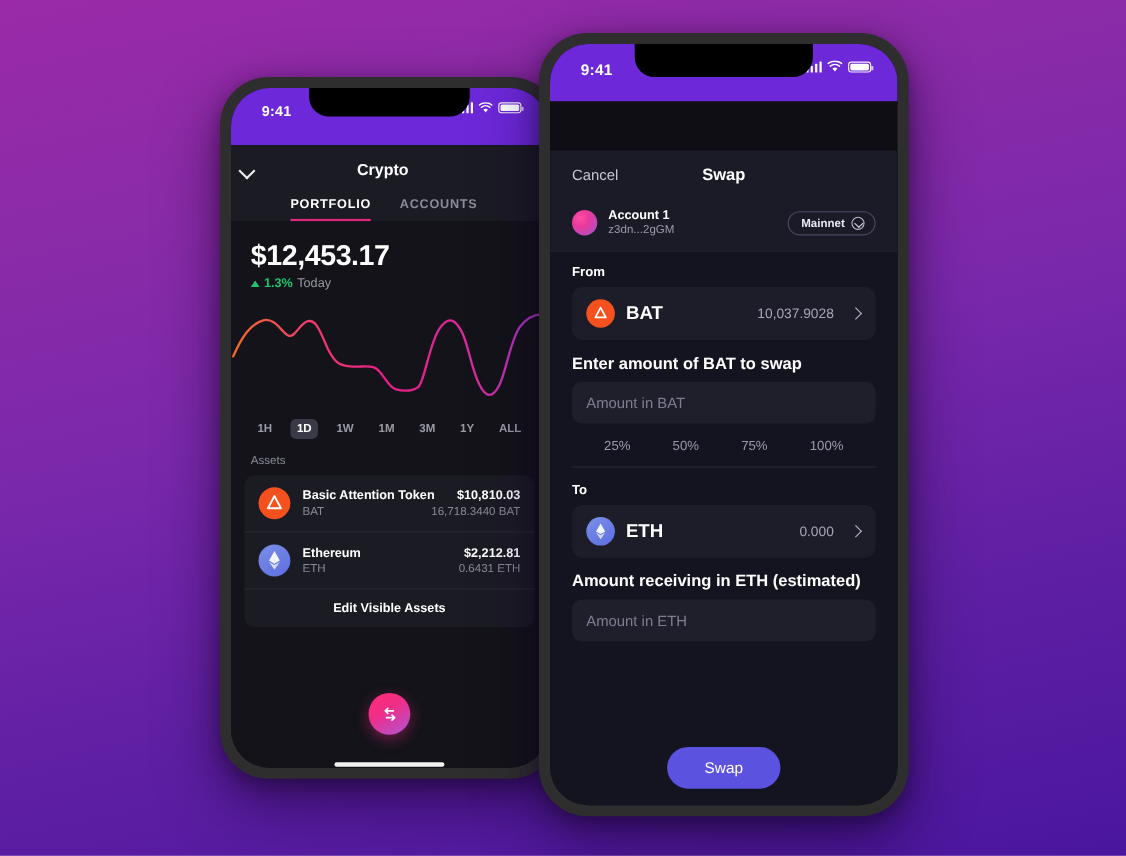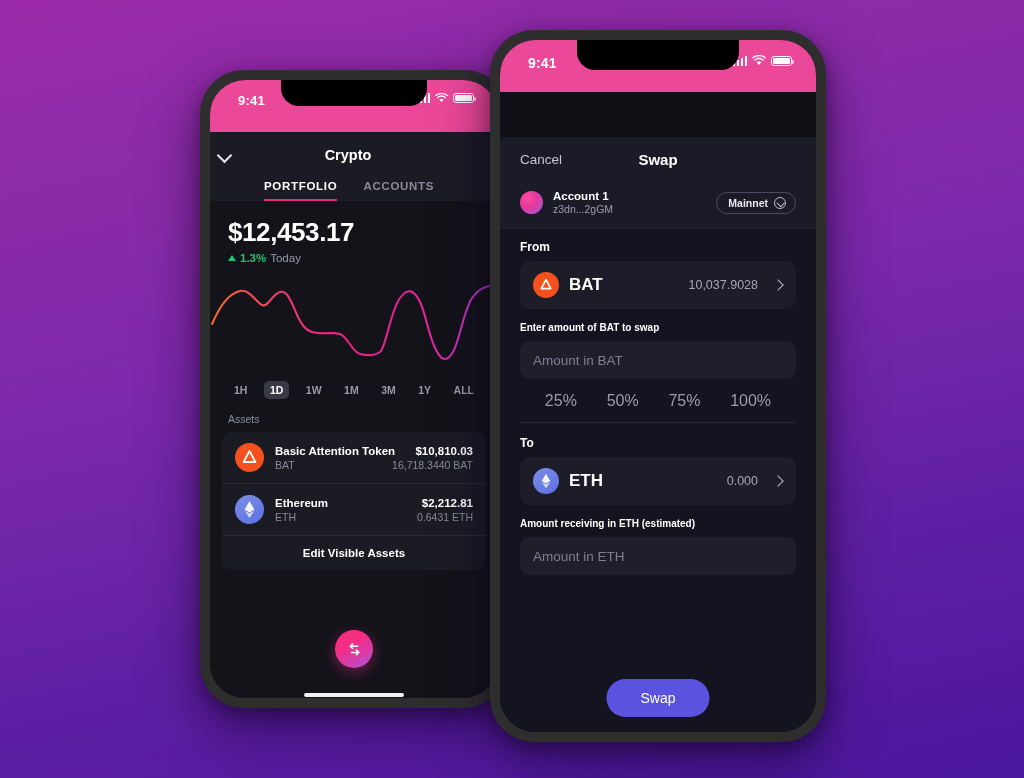--- a/index.html
+++ b/index.html
@@ -32,21 +32,21 @@
   #phone-back { left: 200px; top: 70px; width: 308px; height: 638px; }
   #phone-front { left: 490px; top: 30px; width: 336px; height: 712px; z-index: 5; }
 
   
   .statusbar {
     height: 52px;
     display: flex; align-items: flex-start;
     justify-content: space-between;
     padding: 13px 24px 0 28px;
     color: #fff;
-    background: #ec4899;
+    background: #6d28d9;
     position: relative;
   }
   .statusbar.s2 { padding-top: 15px; }
   .clock { font-size: 13px; font-weight: bold; letter-spacing: .2px; }
   .clock.big { font-size: 14px; }
   .notch {
     position: absolute; left: 50%; top: 0;
     transform: translateX(-50%);
     background: #000;
     border-bottom-left-radius: 18px;
@@ -192,28 +192,28 @@
   }
   .token-card .coin { width: 26px; height: 26px; }
   .token-sym { color:#fff; font-size: 17px; font-weight:bold; flex:1; }
   .token-bal { color:#a6a6b8; font-size: 12.5px; }
   .chev-right { width: 9px; height: 9px; position:relative; flex:none; margin-left:6px; }
   .chev-right::before {
     content:''; position:absolute; left:0; top:0; width:7px; height:7px;
     border-right: 1.6px solid #b6b6c6; border-top: 1.6px solid #b6b6c6;
     transform: rotate(45deg);
   }
-  .sublabel { color:#fff; font-size: 10px; font-weight:bold; margin: 13px 0 8px 0; }
+  .sublabel { color:#fff; font-size: 15px; font-weight:bold; margin: 13px 0 8px 0; }
   .amt-input {
     background:#1f1f2c; border-radius: 9px; height: 38px;
     display:flex; align-items:center; padding: 0 13px;
     color:#7f7f93; font-size: 13.5px;
   }
   .pcts { display:flex; justify-content: space-around; padding: 13px 10px 12px 10px; }
-  .pct { color:#9a9aac; font-size: 16px; text-align: right; }
+  .pct { color:#9a9aac; font-size: 12px; text-align: right; }
   .divider { height:1px; background:#2a2a38; }
 
   .swap-btn {
     position:absolute; left:50%; transform: translateX(-50%);
     bottom: 68px;
     background:#5b53e0; color:#fff; border-radius: 22px;
     padding: 11px 34px; font-size: 14px;
   }
 </style>
 </head>

